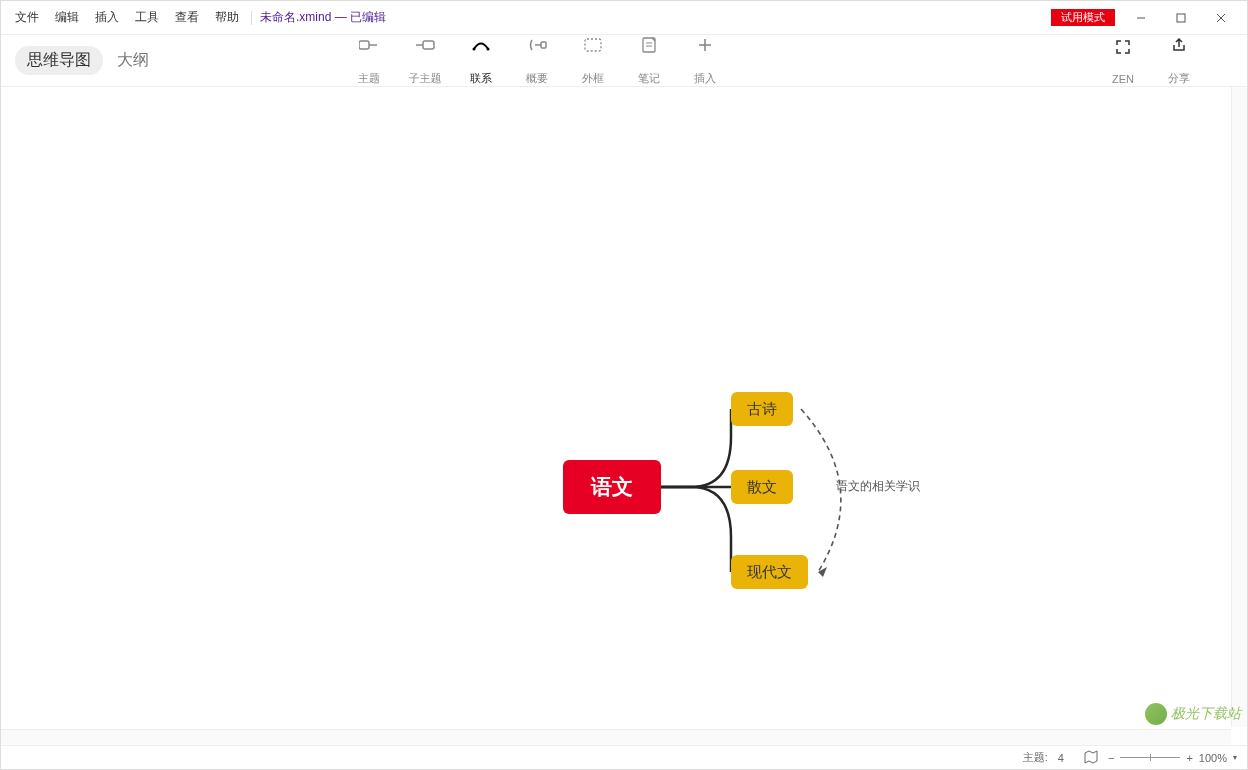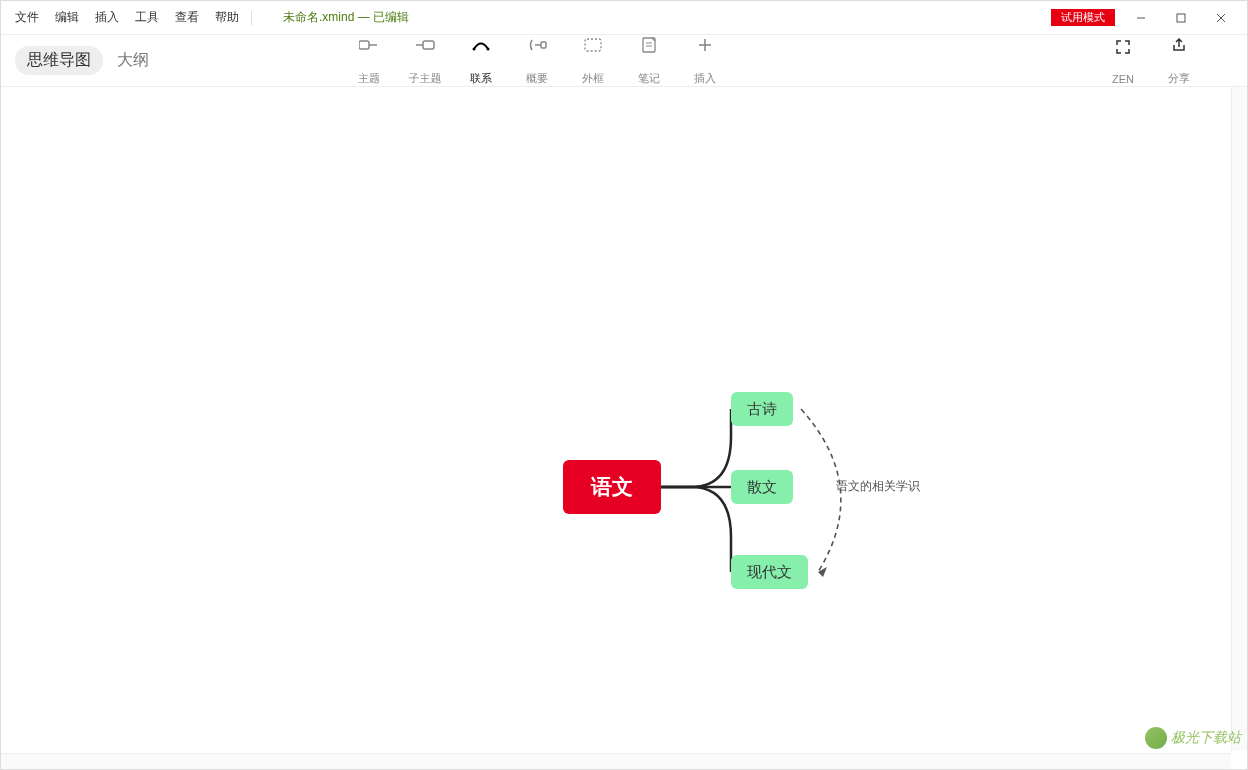--- a/index.html
+++ b/index.html
@@ -1,21 +1,21 @@
 <!DOCTYPE html>
 <html><head>
 <meta charset="utf-8">
 <style>
 *{box-sizing:border-box;margin:0;padding:0;font-family:"Microsoft YaHei","PingFang SC",sans-serif;}
 html,body{width:1248px;height:770px;overflow:hidden;background:#fff;}
 .window{width:1248px;height:770px;display:flex;flex-direction:column;border:1px solid #ddd;}
 .menubar{height:34px;display:flex;align-items:center;padding:0 6px;font-size:12px;color:#333;border-bottom:1px solid #eee;}
 .menubar .menu-item{padding:0 8px;cursor:default;}
 .menubar .divider{width:1px;height:14px;background:#ddd;margin:0 4px;}
-.menubar .doc-title{color:#4d7c0f;padding-left:4px;margin-left:23px;}
+.menubar .doc-title{color:#4c1d95;padding-left:4px;}
 .menubar .spacer{flex:1;}
 .trial-badge{background:#e60012;color:#fff;font-size:11px;padding:1px 10px;margin-right:6px;}
 .win-btn{width:40px;height:20px;display:flex;align-items:center;justify-content:center;color:#555;}
 .win-btn svg{width:10px;height:10px;}
 .toolbar{height:52px;display:flex;align-items:center;border-bottom:1px solid #eee;padding-left:14px;}
 .view-switch{display:flex;align-items:center;gap:2px;}
 .pill{font-size:16px;padding:4px 12px;border-radius:14px;background:#eee;color:#333;}
 .pill.plain{background:transparent;color:#777;}
 .tool-group{display:flex;margin-left:180px;}
 .tool-btn{width:56px;display:flex;flex-direction:column;align-items:center;justify-content:center;gap:16px;color:#888;font-size:11px;}
@@ -27,21 +27,21 @@
 .far-right{display:flex;align-items:center;padding-right:14px;gap:0;}
 .canvas-wrap{flex:1;position:relative;overflow:hidden;background:#fff;}
 .scrollbar-v{position:absolute;right:0;top:0;bottom:18px;width:16px;background:#fafafa;border-left:1px solid #eee;}
 .scrollbar-h{position:absolute;left:0;right:16px;bottom:0;height:16px;background:#fafafa;border-top:1px solid #eee;}
 .statusbar{height:24px;border-top:1px solid #eee;display:flex;align-items:center;justify-content:flex-end;padding:0 10px;font-size:11px;color:#666;gap:10px;}
 .zoom-ctrl{display:flex;align-items:center;gap:6px;}
 .zoom-line{width:60px;height:1px;background:#999;position:relative;}
 .zoom-line::after{content:"";position:absolute;left:50%;top:-3px;width:1px;height:7px;background:#999;}
 .mindmap-svg{position:absolute;left:0;top:0;}
 .central-node{position:absolute;background:#e60023;color:#fff;font-weight:bold;font-size:21px;border-radius:6px;display:flex;align-items:center;justify-content:center;}
-.sub-node{position:absolute;background:#86efac;color:#333;font-size:15px;border-radius:6px;display:flex;align-items:center;justify-content:center;padding:0 16px;}
+.sub-node{position:absolute;background:#eab308;color:#333;font-size:15px;border-radius:6px;display:flex;align-items:center;justify-content:center;padding:0 16px;}
 .rel-label{position:absolute;font-size:12px;color:#555;}
 .watermark{position:absolute;right:6px;bottom:20px;font-size:14px;color:#7ab43a;opacity:.8;font-style:italic;display:flex;align-items:center;gap:4px;}
 .watermark .globe{width:22px;height:22px;border-radius:50%;background:linear-gradient(135deg,#7ab43a,#4e9a1e);display:inline-block;}
 </style>
 </head>
 <body>
 
 <div class="window">
 
   <div class="menubar">
@@ -190,14 +190,30 @@
 
     <div class="scrollbar-v"></div>
     <div class="scrollbar-h"></div>
 
     <div class="watermark">
       <span class="globe"></span>
       <span>极光下载站</span>
     </div>
   </div>
 
+  <div class="statusbar">
+    <span>主题:</span>
+    <span>4</span>
+    <span style="margin-left:10px">
+      <svg width="14" height="14" viewBox="0 0 14 14">
+          <path d="M1 3 l4 -2 4 2 4 -2 v10 l-4 2 -4 -2 -4 2 z" fill="none" stroke="#666" stroke-width="1"></path>
+        </svg>
+    </span>
+    <div class="zoom-ctrl">
+      <span>−</span>
+      <span class="zoom-line"></span>
+      <span>+</span>
+      <span>100%</span>
+      <span style="font-size:8px">▾</span>
+    </div>
+  </div>
 
 </div>
 
 </body></html>

